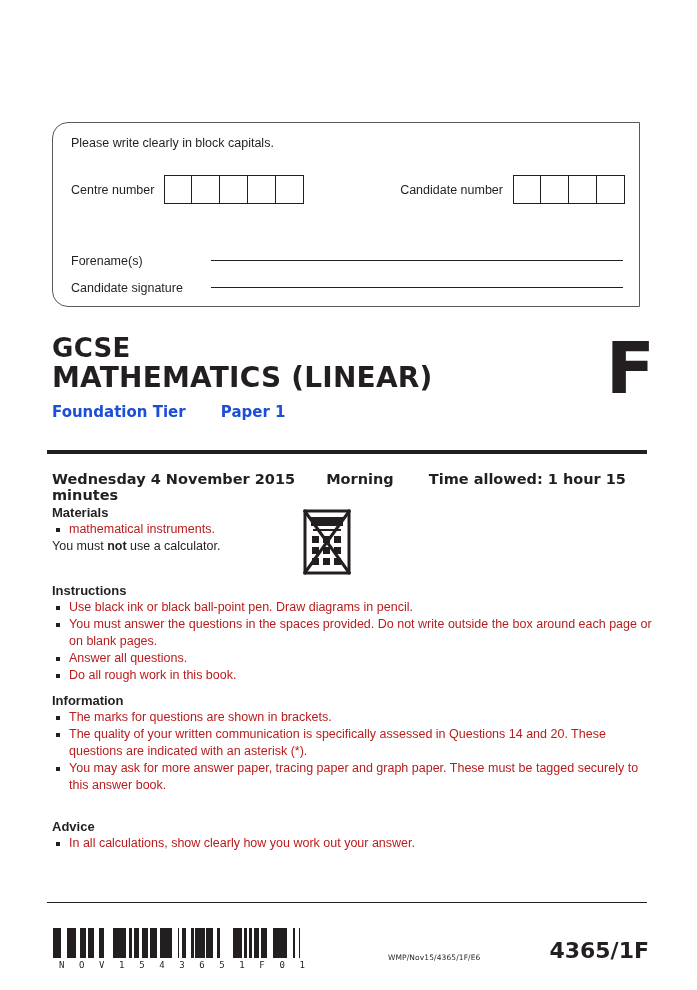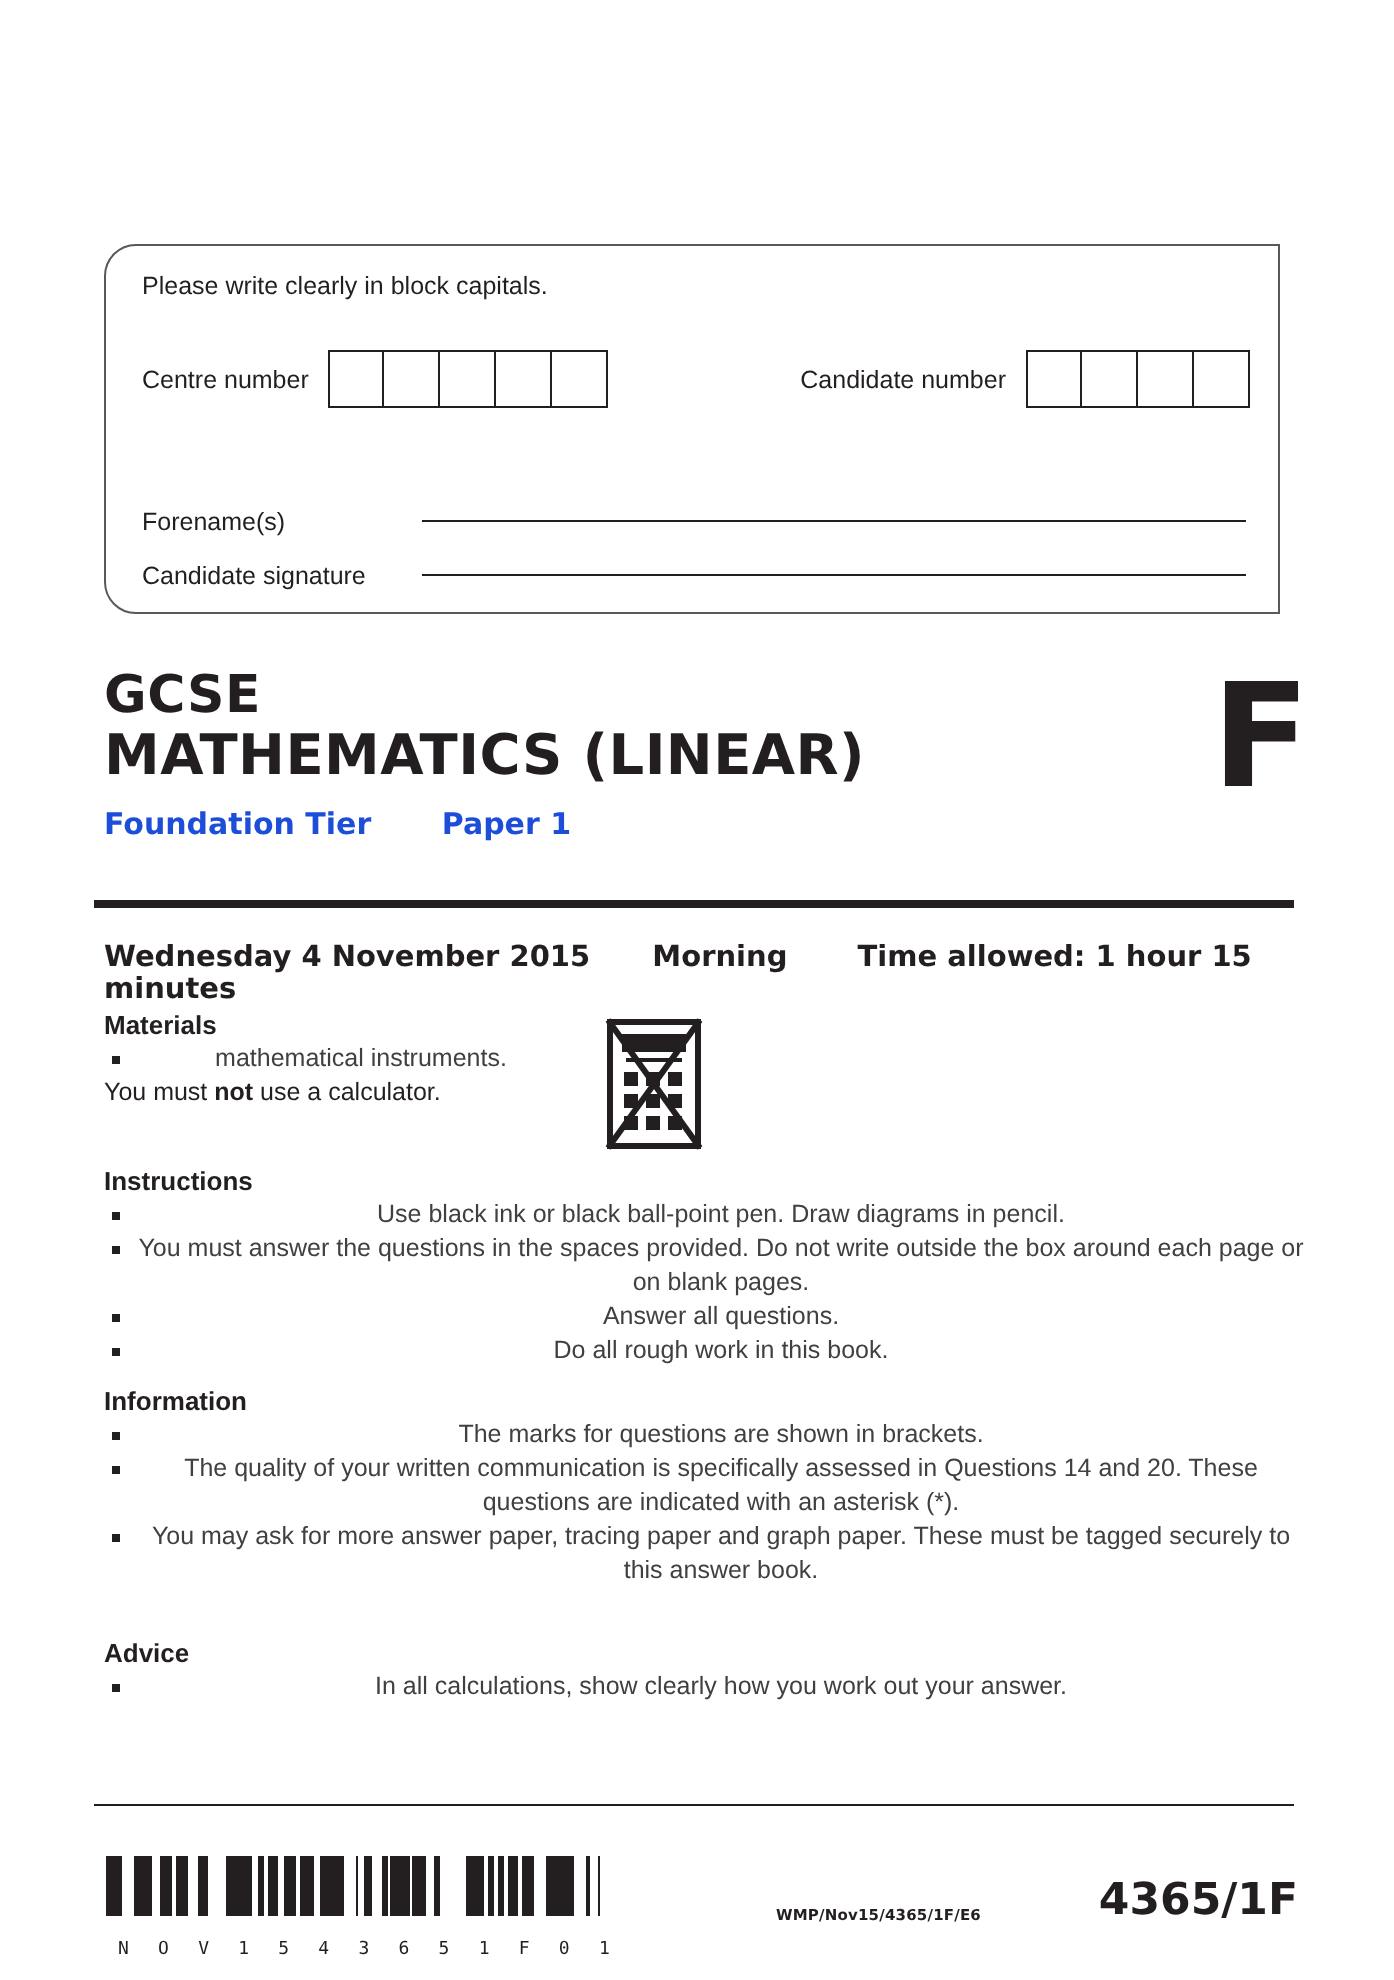--- a/index.html
+++ b/index.html
@@ -200,22 +200,21 @@
   ul.bullets {
     list-style: none;
     margin: 0;
     padding: 0;
   }
   ul.bullets li {
     position: relative;
     padding-left: 17px;
     font-size: 12.5px;
     line-height: 1.36;
-    color: #404040;
-    text-align: center;
+    color: #b91c1c;
   }
   ul.bullets li::before {
     content: "";
     position: absolute;
     left: 4px;
     top: 7px;
     width: 4px;
     height: 4px;
     background: #231f20;
   }
@@ -241,34 +240,34 @@
     position: absolute;
     left: 50px;
     top: 928px;
   }
   .barcode-bars {
     display: flex;
     align-items: flex-end;
     height: 30px;
   }
   .barcode-digits {
-    margin-top: 12px;
+    margin-top: 2px;
     font-family: "DejaVu Sans Mono", monospace;
     font-size: 9px;
     letter-spacing: 4.6px;
     color: #231f20;
     padding-left: 9px;
   }
   .doc-code {
     position: absolute;
     left: 388px;
     top: 953px;
     font-family: "DejaVu Sans", sans-serif;
     font-size: 7.5px;
-    font-weight: bold;
+    font-weight: normal;
     color: #231f20;
     letter-spacing: 0.1px;
   }
   .paper-code {
     position: absolute;
     right: 48px;
     top: 938px;
     font-family: "DejaVu Sans", sans-serif;
     font-size: 22px;
     font-weight: bold;

